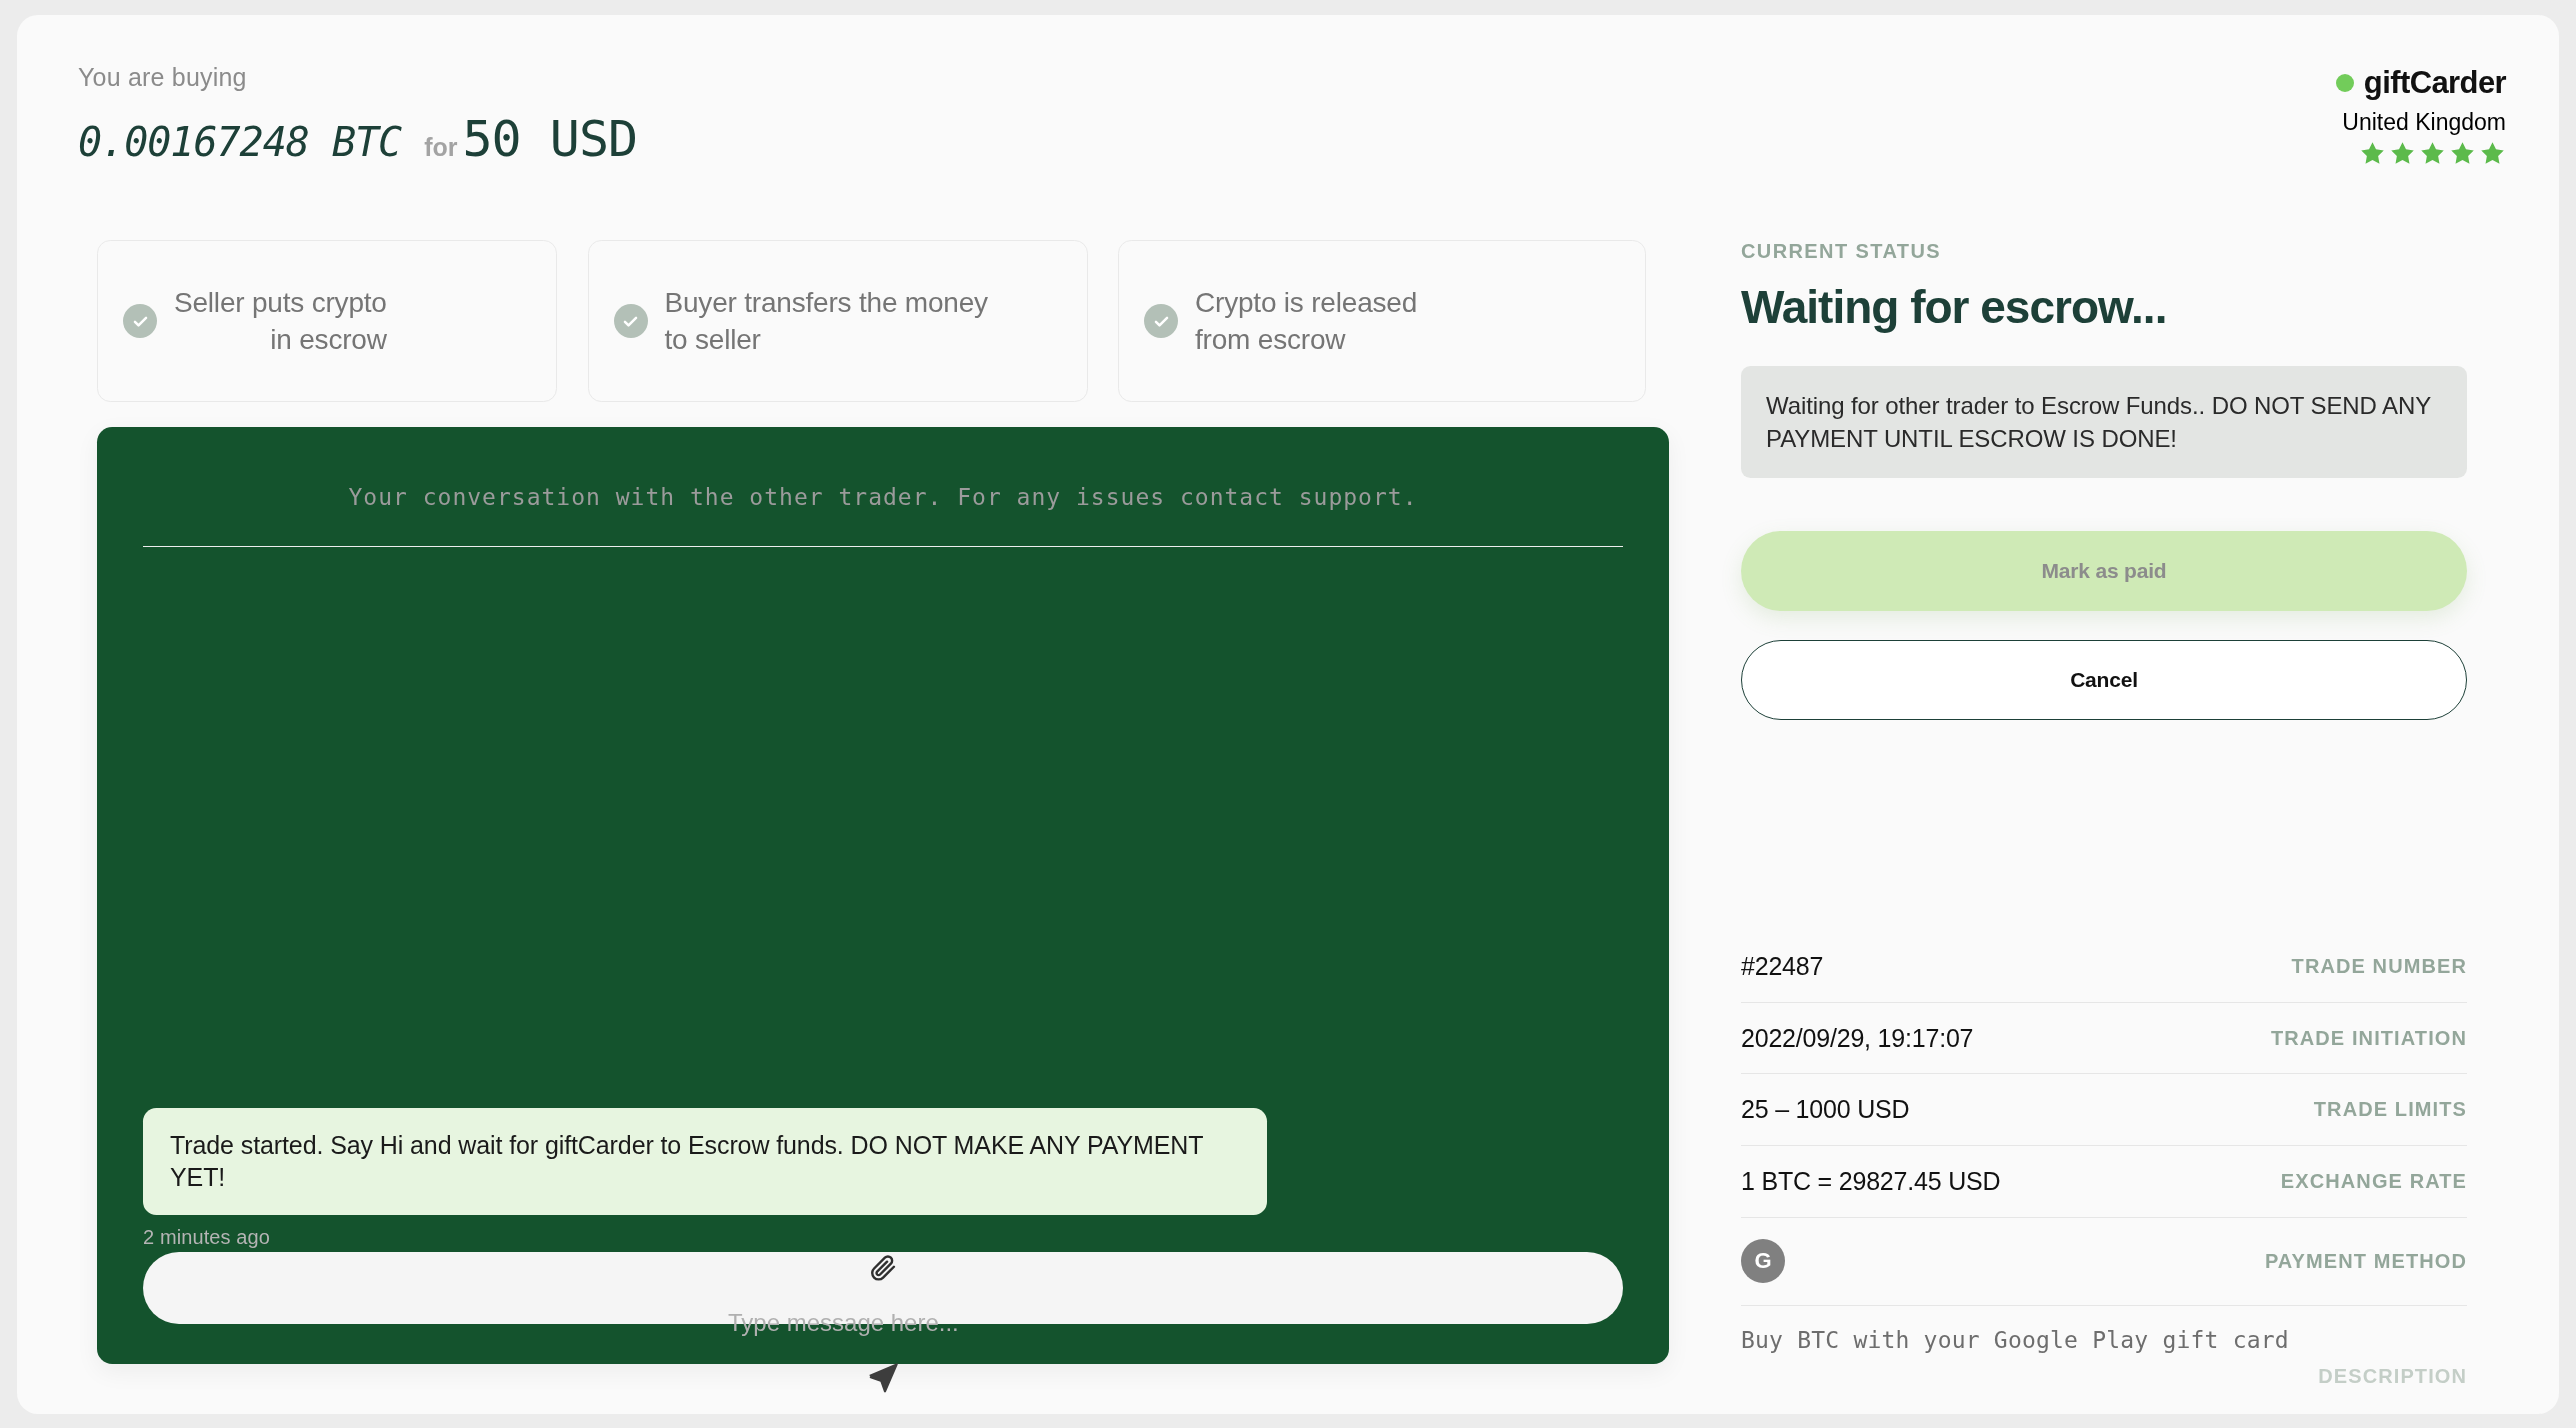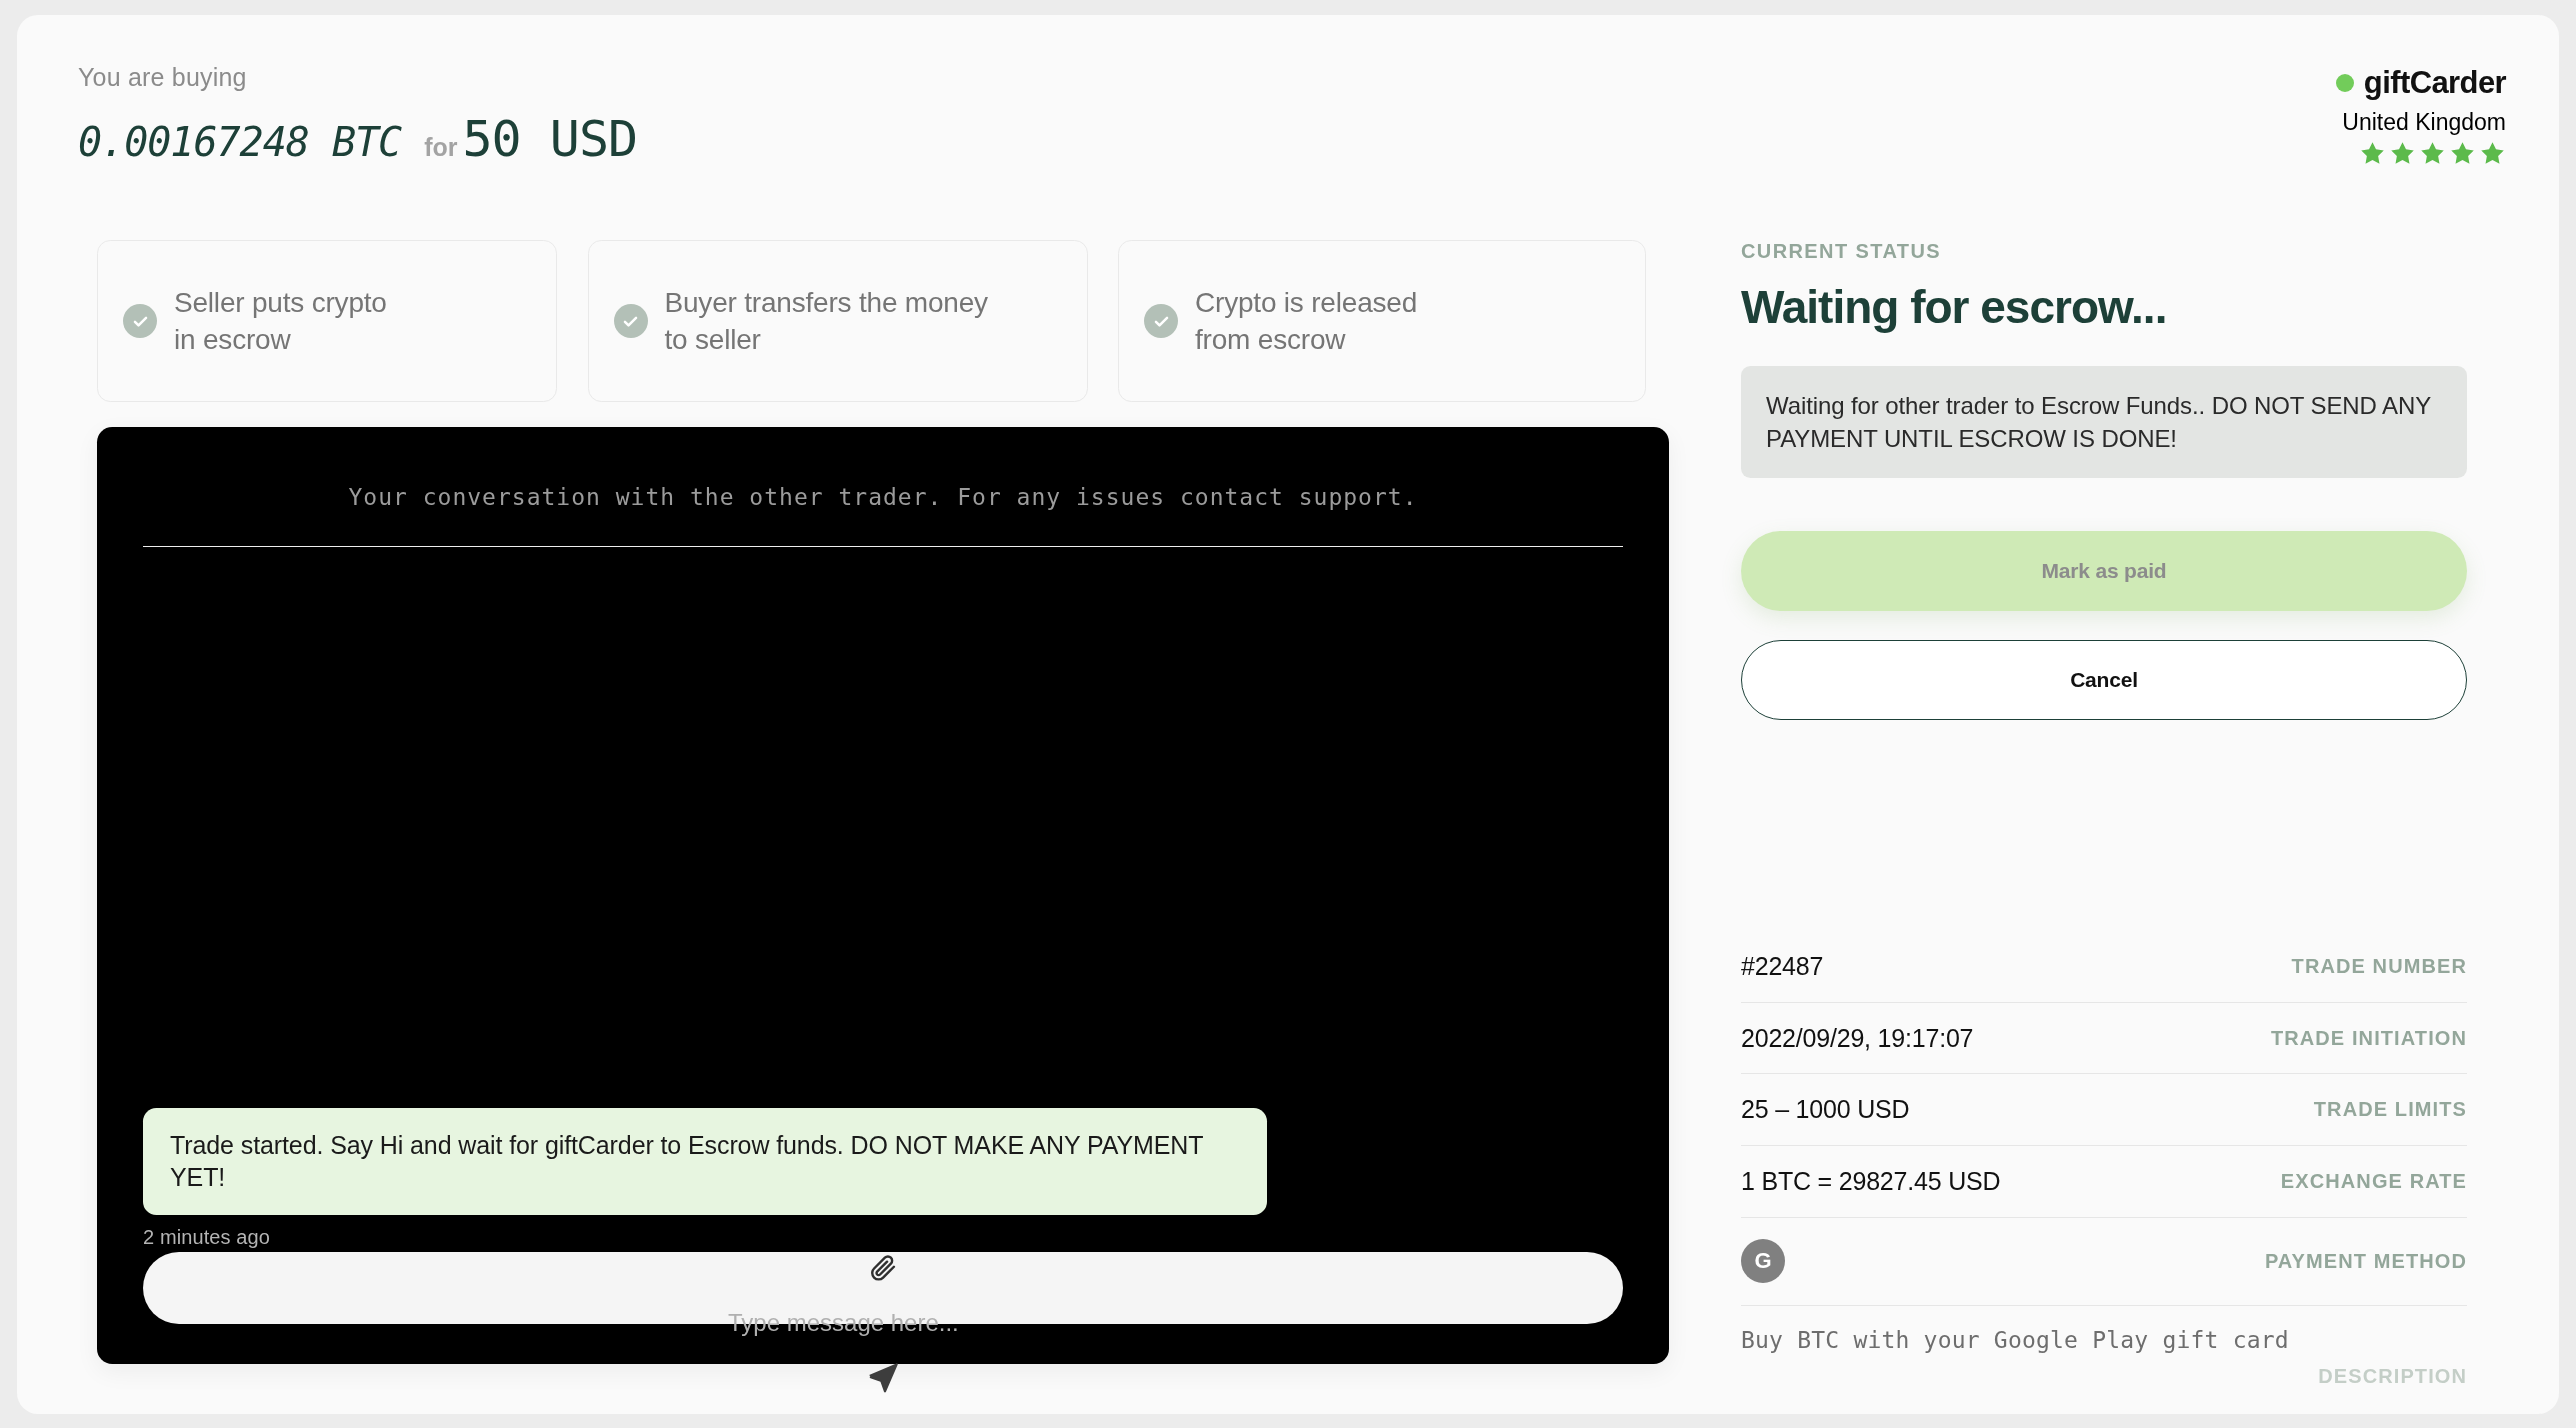--- a/index.html
+++ b/index.html
@@ -125,21 +125,21 @@
     background: #fafafa;
     border: 1.4px solid #e9e9e9;
     border-radius: 13.3px;
     height: 162px;
     box-sizing: border-box;
     display: flex;
     align-items: center;
     padding: 0 25px;
     gap: 17px;
   }
-  .step-card.s1 { width: 460px; }
+  .step-card.s1 { width: 460px; text-align: right; }
   .step-card.s2 { width: 500px; }
   .step-card.s3 { width: 528px; }
   .check-circle {
     width: 34px; height: 34px;
     border-radius: 50%;
     background: #b3c0b7;
     flex: none;
     display: flex;
     align-items: center;
     justify-content: center;
@@ -151,21 +151,21 @@
     letter-spacing: -0.2px;
   }
 
   
   #chat {
     position: absolute;
     left: 80px;
     top: 412px;
     width: 1572px;
     height: 937px;
-    background: #000000;
+    background: #14532d;
     border-radius: 15.2px;
     box-shadow: 0 7.6px 25px rgba(0,0,0,0.055);
     box-sizing: border-box;
   }
   .chat-note {
     position: absolute;
     left: 0; top: 0;
     width: 100%;
     text-align: center;
     padding-top: 57px;

